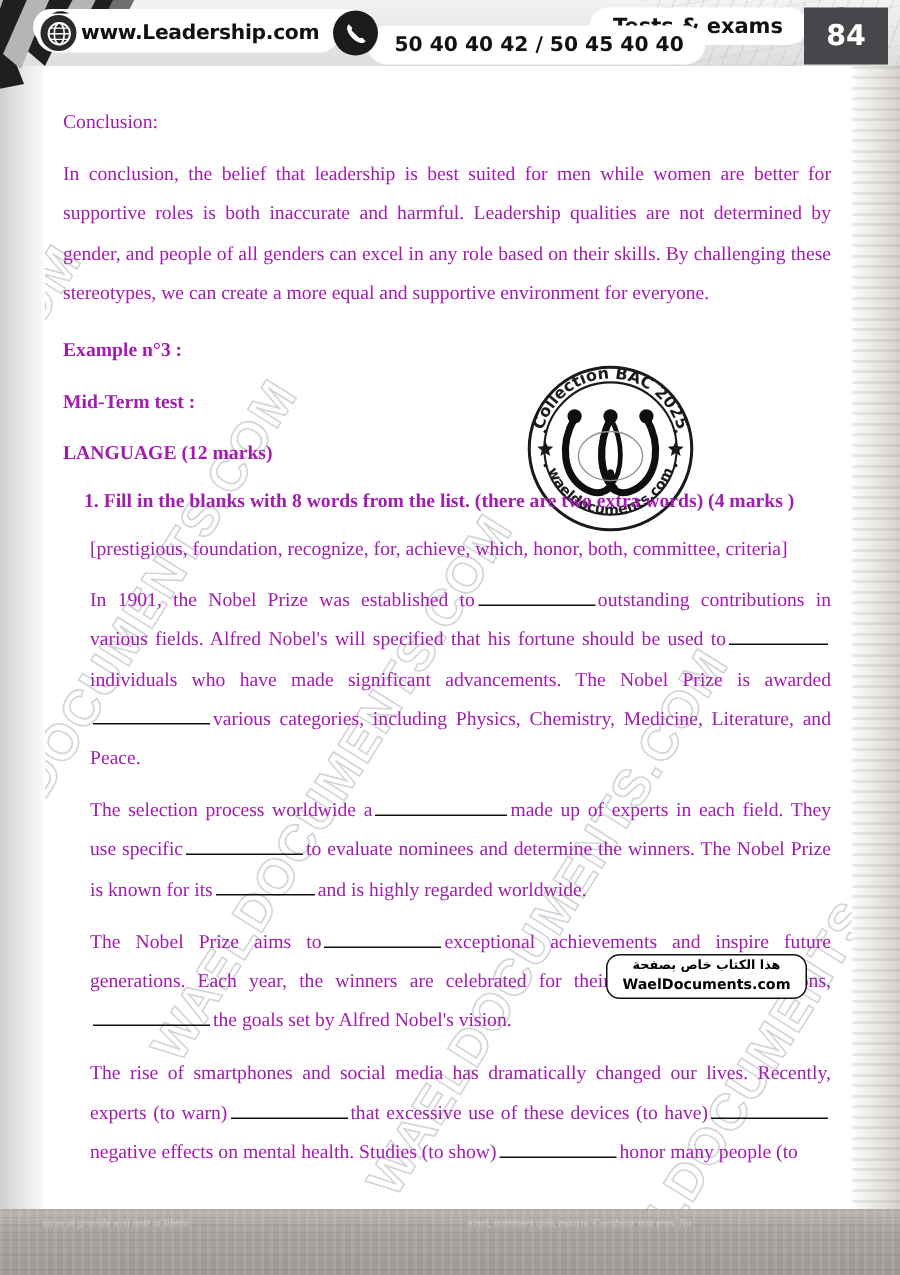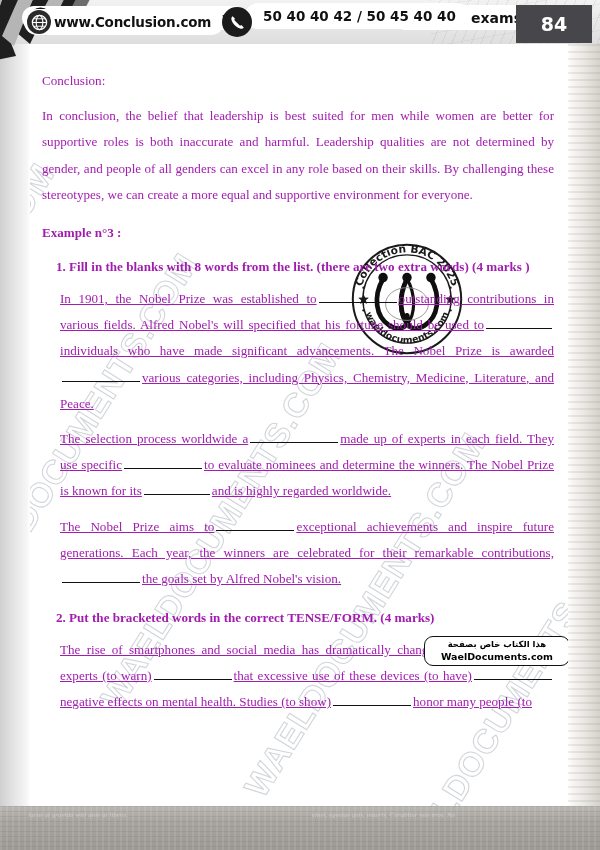--- a/index.html
+++ b/index.html
@@ -173,22 +173,22 @@
     position: absolute;
     left: 314px; top: 192px;
     width: 126px; height: 126px;
     z-index: 14;
     pointer-events: none;
   }
 
   
   .arabic-box {
     position: absolute;
-    left: 394px; top: 592px;
-    width: 146px;
+    left: 374px; top: 592px;
+    width: 134px;
     border: 1.6px solid #111;
     border-radius: 9px;
     background: #fff;
     padding: 2px 5px 3px;
     z-index: 22;
     text-align: center;
   }
   .arabic-box .ar {
     font-family: "DejaVu Sans", sans-serif;
     font-size: 8.5px;
@@ -242,21 +242,21 @@
     display: block;
     padding-left: 18px;
     text-indent: -4px;
   }
   .wordlist {
     line-height: 2.0;
     margin: 0 0 8px 0;
     display: block;
     padding-left: 18px;
   }
-  .body-indent { padding-left: 18px; text-decoration: underline; }
+  .body-indent { padding-left: 18px; }
 
   .blank {
     display: inline-block;
     min-width: 78px;
     border-bottom: 1.1px solid #111;
     height: 0.95em;
     vertical-align: baseline;
     margin: 0 2px;
   }
   .blank.w-short { min-width: 66px; }
@@ -303,21 +303,21 @@
     position: absolute;
     left: 3px; top: 50%;
     transform: translateY(-50%);
     width: 24px; height: 24px;
     border-radius: 50%;
     background: #2a2a2a;
     display: flex; align-items: center; justify-content: center;
   }
   .phone-pill {
     position: absolute;
-    left: 245px; top: 3px;
+    left: 245px; top: 17px;
     height: 26px;
     background: #fff;
     border-radius: 13px;
     display: flex;
     align-items: center;
     padding: 0 14px 0 18px;
     z-index: 50;
   }
   .phone-pill .label {
     font-family: "DejaVu Sans", sans-serif;
@@ -331,21 +331,21 @@
     left: 222px; top: 7px;
     width: 30px; height: 30px;
     border-radius: 50%;
     background: #1b1b1b;
     z-index: 55;
     display: flex; align-items: center; justify-content: center;
   }
   .page-num {
     position: absolute;
     right: 8px; top: 5px;
-    width: 76px; height: 38px;
+    width: 56px; height: 38px;
     background: #47474b;
     display: flex;
     align-items: center;
     justify-content: center;
     z-index: 50;
   }
   .page-num .n {
     font-family: "DejaVu Sans", sans-serif;
     font-weight: bold;
     font-size: 19px;
@@ -433,38 +433,40 @@
     </div>
 
     <div class="doc">
 
       <p class="plain">Conclusion:</p>
 
       <p>In conclusion, the belief that leadership is best suited for men while women are better for supportive roles is both inaccurate and harmful. Leadership qualities are not determined by gender, and people of all genders can excel in any role based on their skills. By challenging these stereotypes, we can create a more equal and supportive environment for everyone.</p>
 
       <span class="lbl sp-top-1">Example n°3 :</span>
 
-
+      <span class="lbl">Mid-Term test   :</span>
+
+      <span class="hdg">LANGUAGE (12 marks)</span>
 
       <span class="q-title">1.  Fill in the blanks with 8 words from the list. (there are two extra words) (4 marks )</span>
 
+      <span class="wordlist">[prestigious, foundation, recognize, for, achieve, which, honor, both, committee, criteria]</span>
 
       <p class="body-indent">
         <span>In 1901, the Nobel Prize was established to</span><span class="blank"></span><span>outstanding contributions in various fields. Alfred Nobel's will specified that his fortune should be used to</span><span class="blank w-short"></span><span>individuals who have made significant advancements. The Nobel Prize is awarded</span><span class="blank"></span><span>various categories, including Physics, Chemistry, Medicine, Literature, and Peace.</span>
       </p>
 
       <p class="body-indent">
         <span>The selection process worldwide a</span><span class="blank w-long"></span><span>made up of experts in each field. They use specific</span><span class="blank"></span><span>to evaluate nominees and determine the winners. The Nobel Prize is known for its</span><span class="blank w-short"></span><span>and is highly regarded worldwide.</span>
       </p>
 
       <p class="body-indent">
         <span>The Nobel Prize aims to</span><span class="blank"></span><span>exceptional achievements and inspire future generations. Each year, the winners are celebrated for their remarkable contributions,</span><span class="blank"></span><span>the goals set by Alfred Nobel's vision.</span>
       </p>
 
-      <span class="q-title sp-top-2">2.  Put the bracketed words in the correct TENSE/FORM. (4 marks)</span>
 
       <p class="body-indent">
         <span>The rise of smartphones and social media has dramatically changed our lives. Recently, experts (to warn)</span><span class="blank"></span><span>that excessive use of these devices (to have)</span><span class="blank"></span><span>negative effects on mental health. Studies (to show)</span><span class="blank"></span><span>honor many people (to</span>
       </p>
 
     </div>
   </div>
 
   <div class="edge-left"></div>
   <div class="edge-right">
@@ -509,33 +511,33 @@
       <path d="M22 3 C18 1, 14 1, 12.6 3.2 L12.6 18 C14 16, 18 16, 22 17.6 Z" fill="#ffffff"></path>
       <rect x="11.4" y="3" width="1.2" height="15" fill="#1b1b1b"></rect>
     </svg>
   </div>
 
   <div class="footer-bar">
     <div class="footer-texture"></div>
   </div>
 
   <div class="footer-filler" style="left:28px; bottom:31px;">lacus at gravida wisi ante at libero.</div>
-  <div class="footer-filler" style="left:312px; bottom:31px;">elnet, egestas quis, mauris. Curabitur non eros. No</div>
+  <div class="footer-filler" style="left:312px; bottom:31px;">elnet, nominees quis, mauris. Curabitur non eros. No</div>
 
   <div class="site-pill">
     <span class="globe-icon">
       <svg width="17" height="17" viewBox="0 0 20 20">
         <circle cx="10" cy="10" r="8.4" fill="none" stroke="#ffffff" stroke-width="1.5"></circle>
         <ellipse cx="10" cy="10" rx="3.9" ry="8.4" fill="none" stroke="#ffffff" stroke-width="1.3"></ellipse>
         <line x1="1.8" y1="10" x2="18.2" y2="10" stroke="#ffffff" stroke-width="1.3"></line>
         <line x1="3.2" y1="5.6" x2="16.8" y2="5.6" stroke="#ffffff" stroke-width="1.1"></line>
         <line x1="3.2" y1="14.4" x2="16.8" y2="14.4" stroke="#ffffff" stroke-width="1.1"></line>
       </svg>
     </span>
-    <span class="label">www.Conclusion.com</span>
+    <span class="label">www.Leadership.com</span>
   </div>
 
   <div class="phone-icon">
     <svg width="17" height="17" viewBox="0 0 20 20">
       <path d="M4.2 2.6 C3 3.6 2.4 5.2 3 7 C4.2 11.4 8.6 15.8 13 17 C14.8 17.6 16.4 17 17.4 15.8 L14.6 13 C13.8 13.8 12.8 13.8 12 13 L7 8 C6.2 7.2 6.2 6.2 7 5.4 Z" fill="#ffffff"></path>
     </svg>
   </div>
 
   <div class="phone-pill">
     <span class="label">50 40 40 42 / 50 45 40 40</span>

